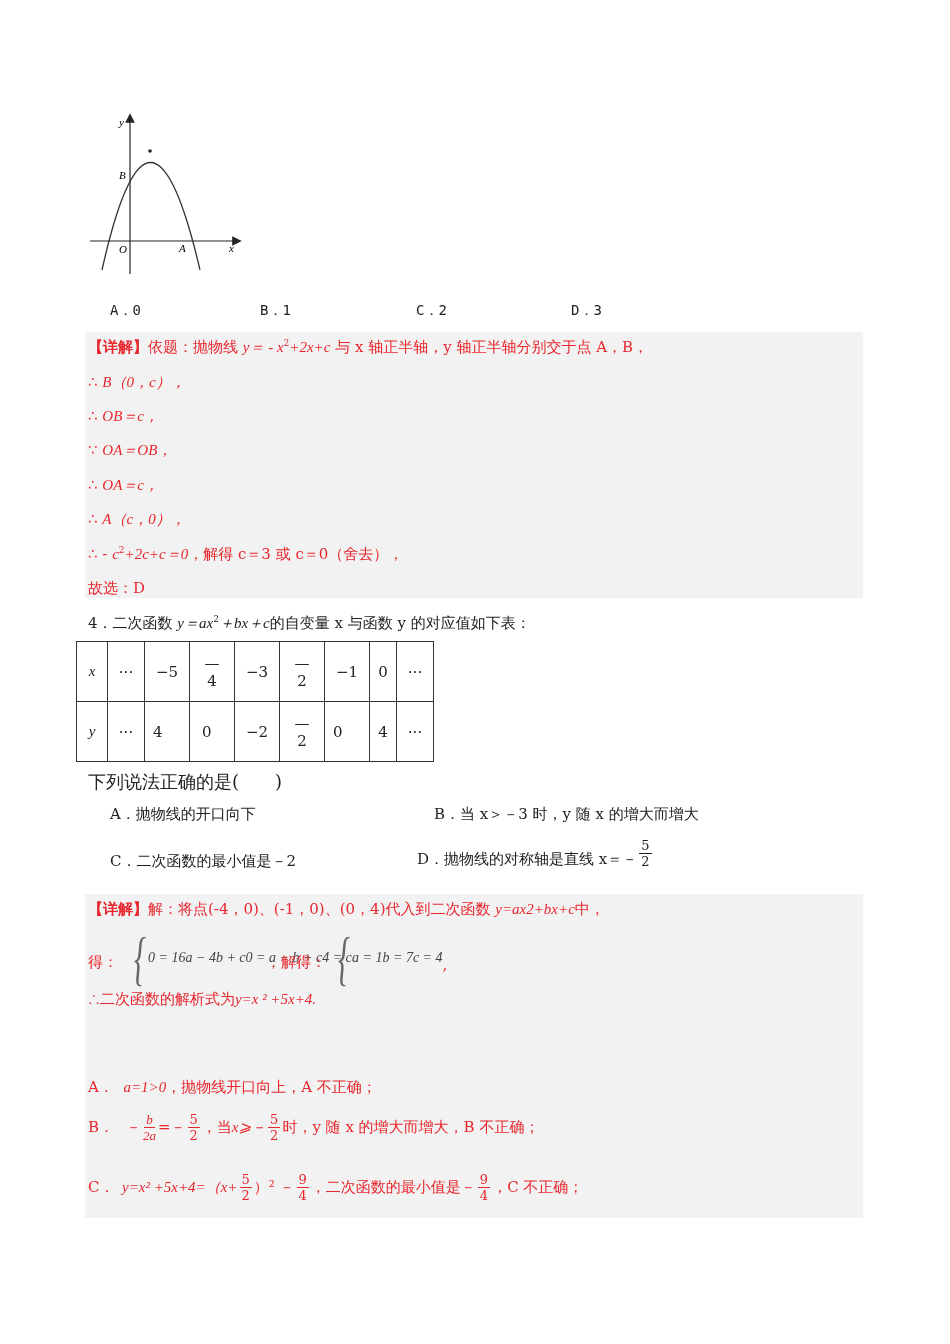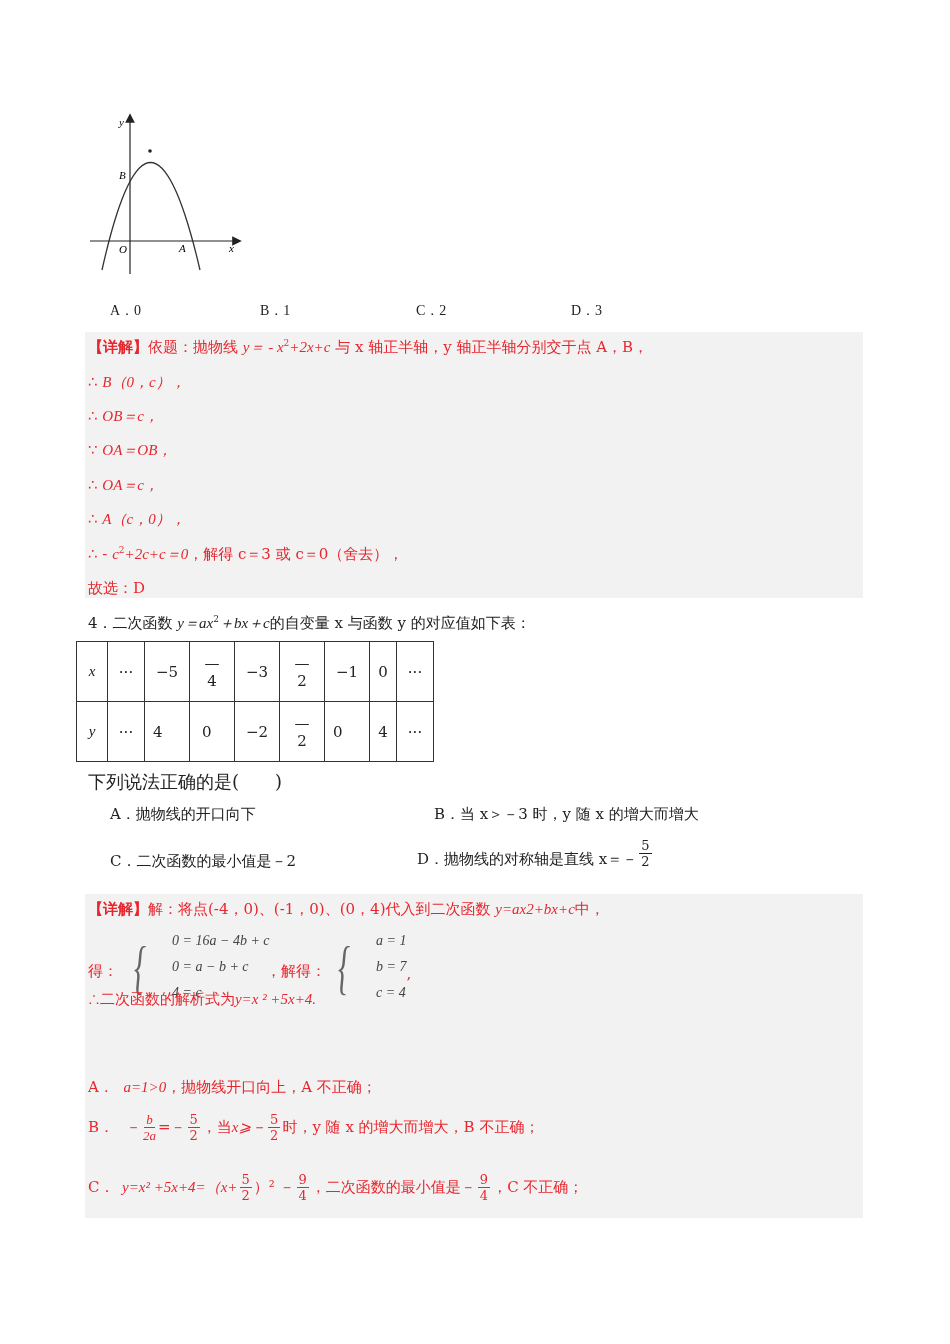--- a/index.html
+++ b/index.html
@@ -5,36 +5,36 @@
   html, body { margin: 0; padding: 0; }
   body {
     width: 950px; height: 1344px; background: #ffffff; position: relative;
     font-family: "DejaVu Serif", "Liberation Serif", serif;
     color: #222; overflow: hidden;
   }
   .abs { position: absolute; }
   .it { font-style: italic; font-family: "Liberation Serif", serif; }
   .graph { left: 85px; top: 110px; width: 170px; height: 170px; }
   .opts1 { top: 302px; left: 110px; font-size: 14px; font-family: "DejaVu Sans Mono", monospace; color:#222; }
-  .opts1 span { position: absolute; white-space: nowrap; font-family: Liberation Serif, serif; }
+  .opts1 span { position: absolute; white-space: nowrap; }
   .box { background: #f2f2f2; left: 85px; width: 778px; }
   .box1 { top: 332px; height: 266px; }
   .box2 { top: 894px; height: 324px; }
   .line { position: absolute; left: 88px; font-size: 15px; white-space: nowrap; color: #e8262d; }
   .line .b { font-weight: bold; }
   sup { font-size: 9px; vertical-align: 6px; }
   .q4 { top: 614px; left: 88px; font-size: 15px; white-space: nowrap; }
   table.vals { position: absolute; left: 76px; top: 641px; border-collapse: collapse; font-size: 15px; }
   table.vals td { border: 1.5px solid #333; height: 59px; text-align: center; padding: 0; }
   .frac-broken { display: inline-flex; flex-direction: column; align-items: center; line-height: 18px; }
   .frac { display: inline-flex; flex-direction: column; align-items: center; vertical-align: middle; font-size: 13px; line-height: 15px; margin: 0 2px; }
   .frac .num { border-bottom: 1px solid currentColor; padding: 0 2px; }
   .sys { display: inline-flex; align-items: center; vertical-align: middle; font-style: italic; font-family: "Liberation Serif", serif; color:#444; font-size: 14px; }
   .sys .brace { font-size: 60px; font-weight: 100; line-height: 60px; color:#666; transform: scaleX(0.5); margin-right: -4px; }
-  .sys .rows { display: flex; flex-direction: column; line-height: 26px; margin-left: 24px; }
+  .sys .rows { display: flex; line-height: 26px; }
 </style>
 </head>
 <body>
 
 <div class="abs graph">
   <svg width="170" height="170" viewBox="0 0 170 170">
     <defs>
       <marker id="arr" markerWidth="8" markerHeight="8" refX="4" refY="4" orient="auto">
         <path d="M0,0 L8,4 L0,8 Z" fill="#222"></path>
       </marker>

